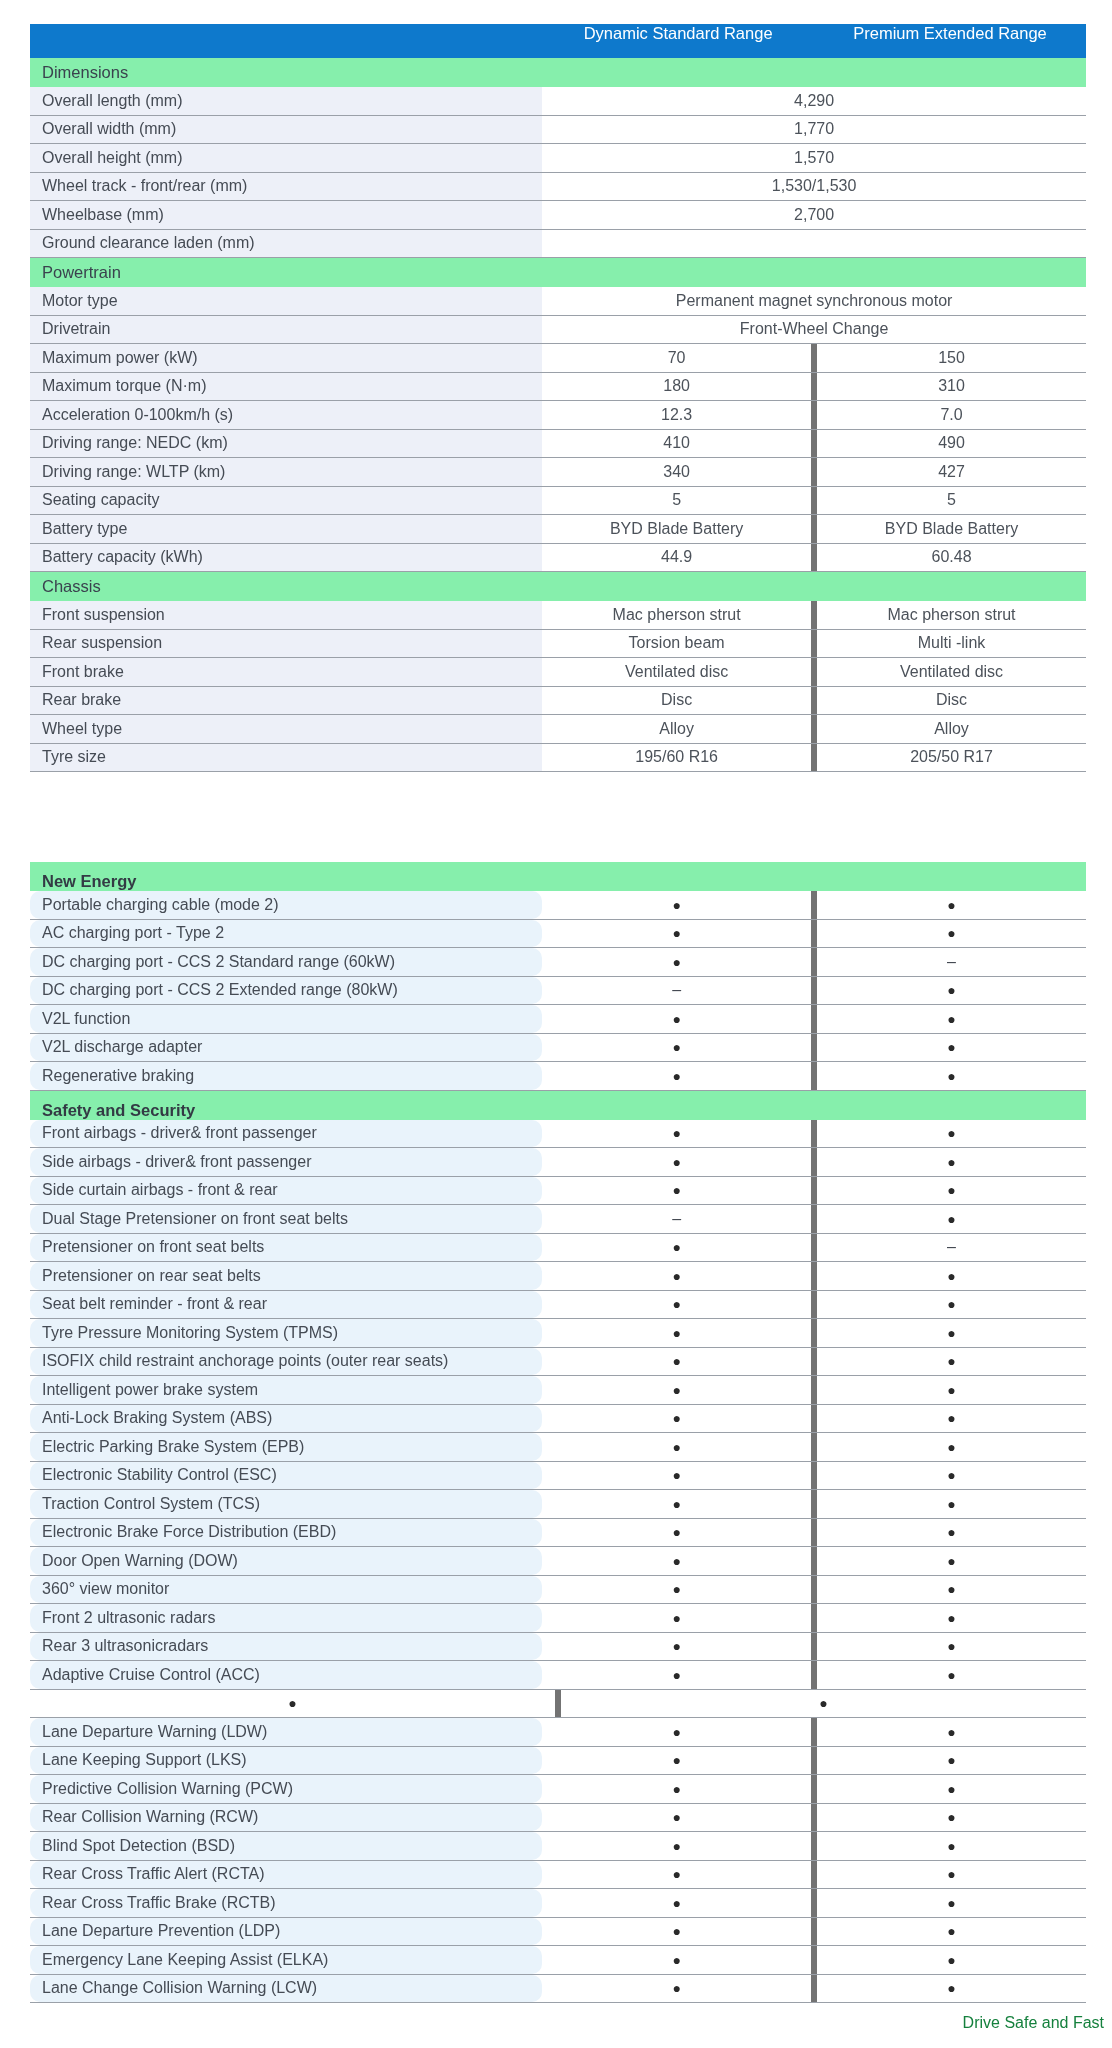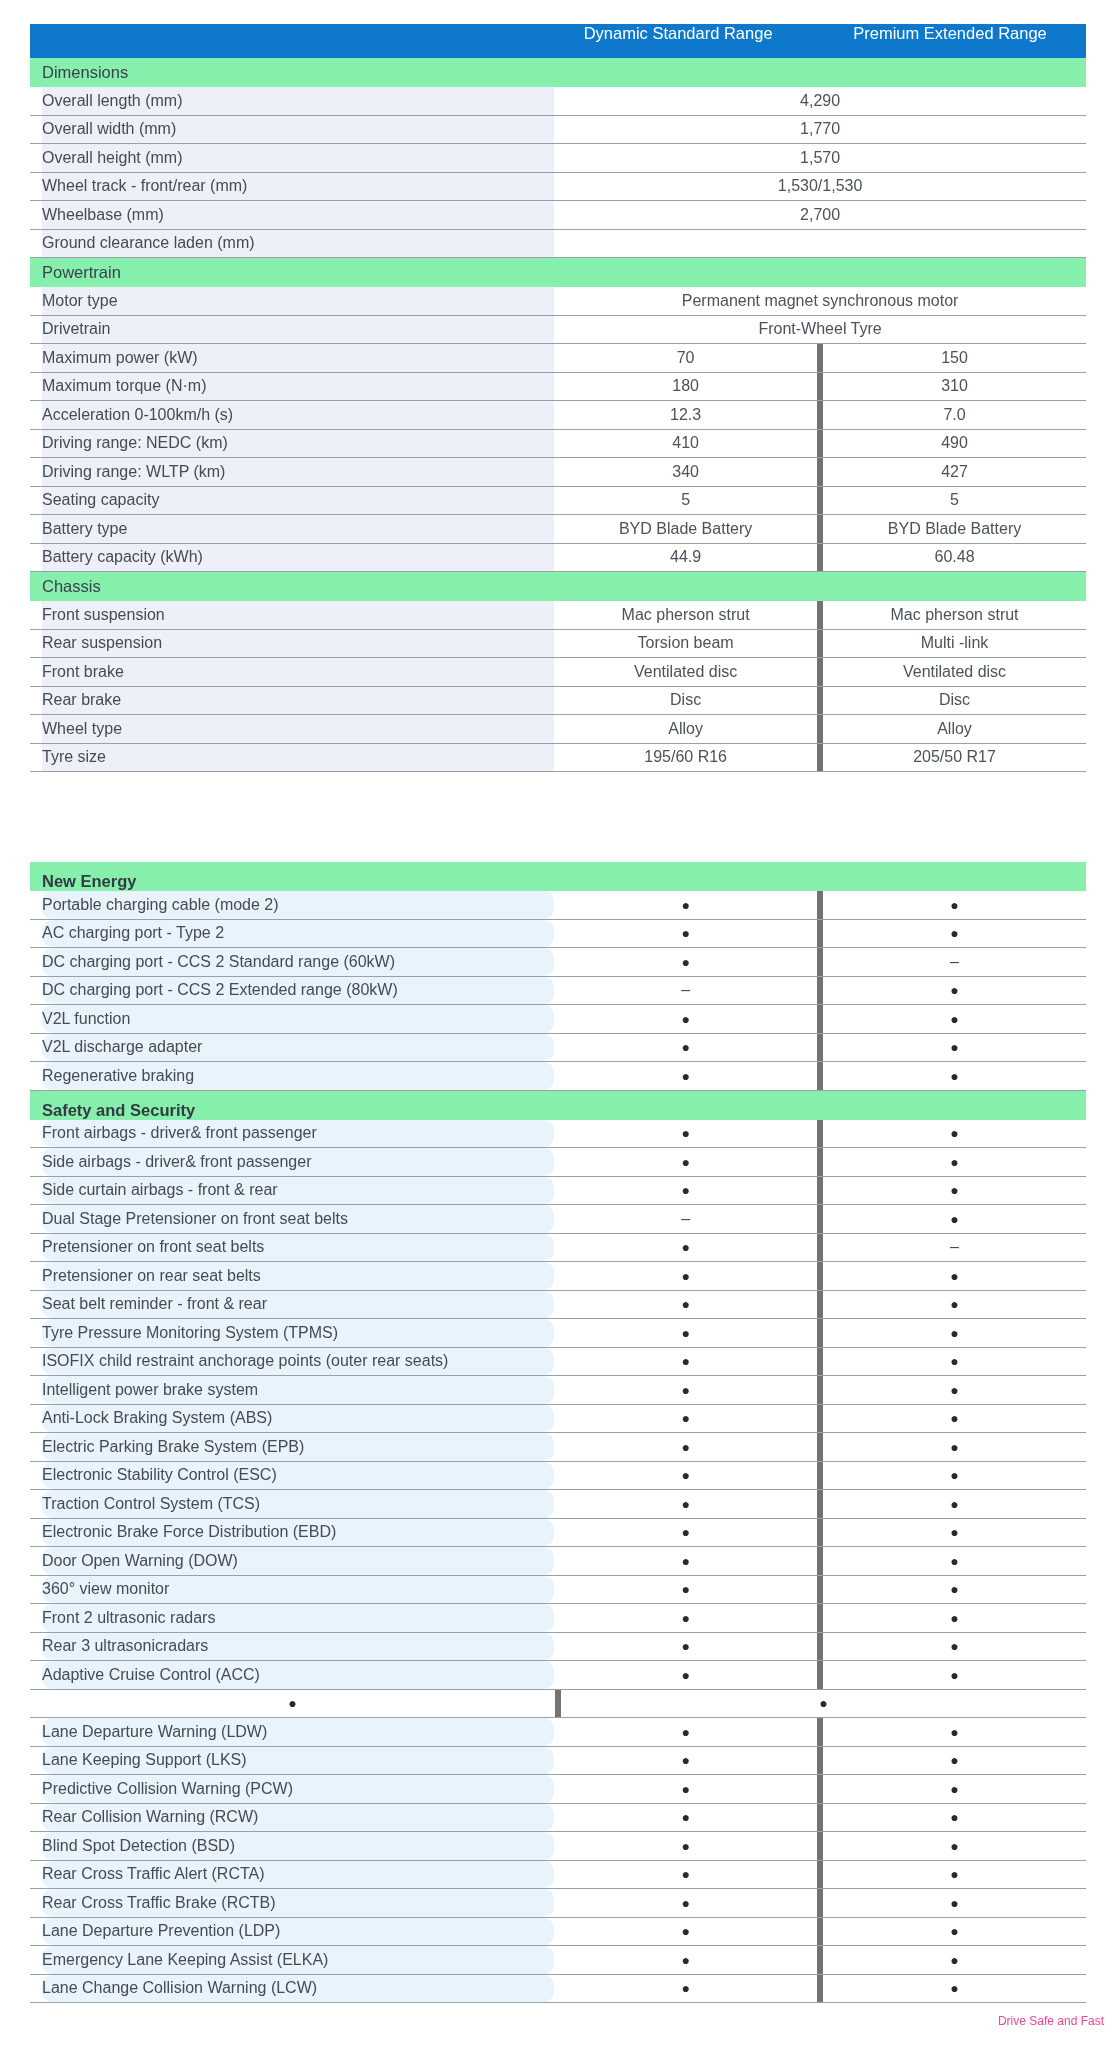--- a/index.html
+++ b/index.html
@@ -23,35 +23,35 @@
   .section{
     height:29px;background:#86efac;display:flex;align-items:center;
     padding-left:12px;box-sizing:border-box;color:#3a424e;font-size:16.5px;
   }
   .section.bold{font-weight:bold;color:#333a44;align-items:flex-end;}
   .row{
     display:flex;height:28.5px;border-bottom:1px solid #9aa0a8;
     box-sizing:border-box;align-items:stretch;font-size:16px;
   }
   .row .label{
-    width:48.5%;display:flex;align-items:center;
-    box-sizing:border-box;color:#454b54;margin-left:12px;
+    width:48.5%;display:flex;align-items:center;padding-left:12px;
+    box-sizing:border-box;color:#454b54;
   }
   #spec-table .row .label{background:#edf0f8;}
   #feature-table .row .label{background:#e9f3fb;border-radius:10px;}
   .row .val{
     flex:1;display:flex;align-items:center;justify-content:center;
     color:#4c525a;background:#ffffff;
   }
   .row .val.second{border-left:6px solid #737373;}
   .row .val.merged{}
   .row .val .dot{font-size:14px;color:#2a2a2a;line-height:1;}
   .row .val .dash{font-size:16px;color:#3f454e;line-height:1;}
   #footer-watermark{
-    position:absolute;top:2014px;right:8px;font-size:12px;color:#ec4899;
+    position:absolute;top:2014px;right:8px;font-size:16px;color:#15803d;
   }
 </style>
 </head>
 <body>
 
 <div class="table" id="spec-table">
   <div class="thead">
     <div class="spacer"></div>
     <div class="colhead">Dynamic Standard Range</div>
     <div class="colhead">Premium Extended Range</div>
@@ -98,21 +98,21 @@
       </div>
       <div class="row">
         <div class="label">Motor type</div>
         <div class="val merged">
           <span>Permanent magnet synchronous motor</span>
         </div>
       </div>
       <div class="row">
         <div class="label">Drivetrain</div>
         <div class="val merged">
-          <span>Front-Wheel Tyre</span>
+          <span>Front-Wheel Change</span>
         </div>
       </div>
       <div class="row">
         <div class="label">Maximum power (kW)</div>
         <div class="val">
           <span>70</span>
         </div>
         <div class="val second">
           <span>150</span>
         </div>

